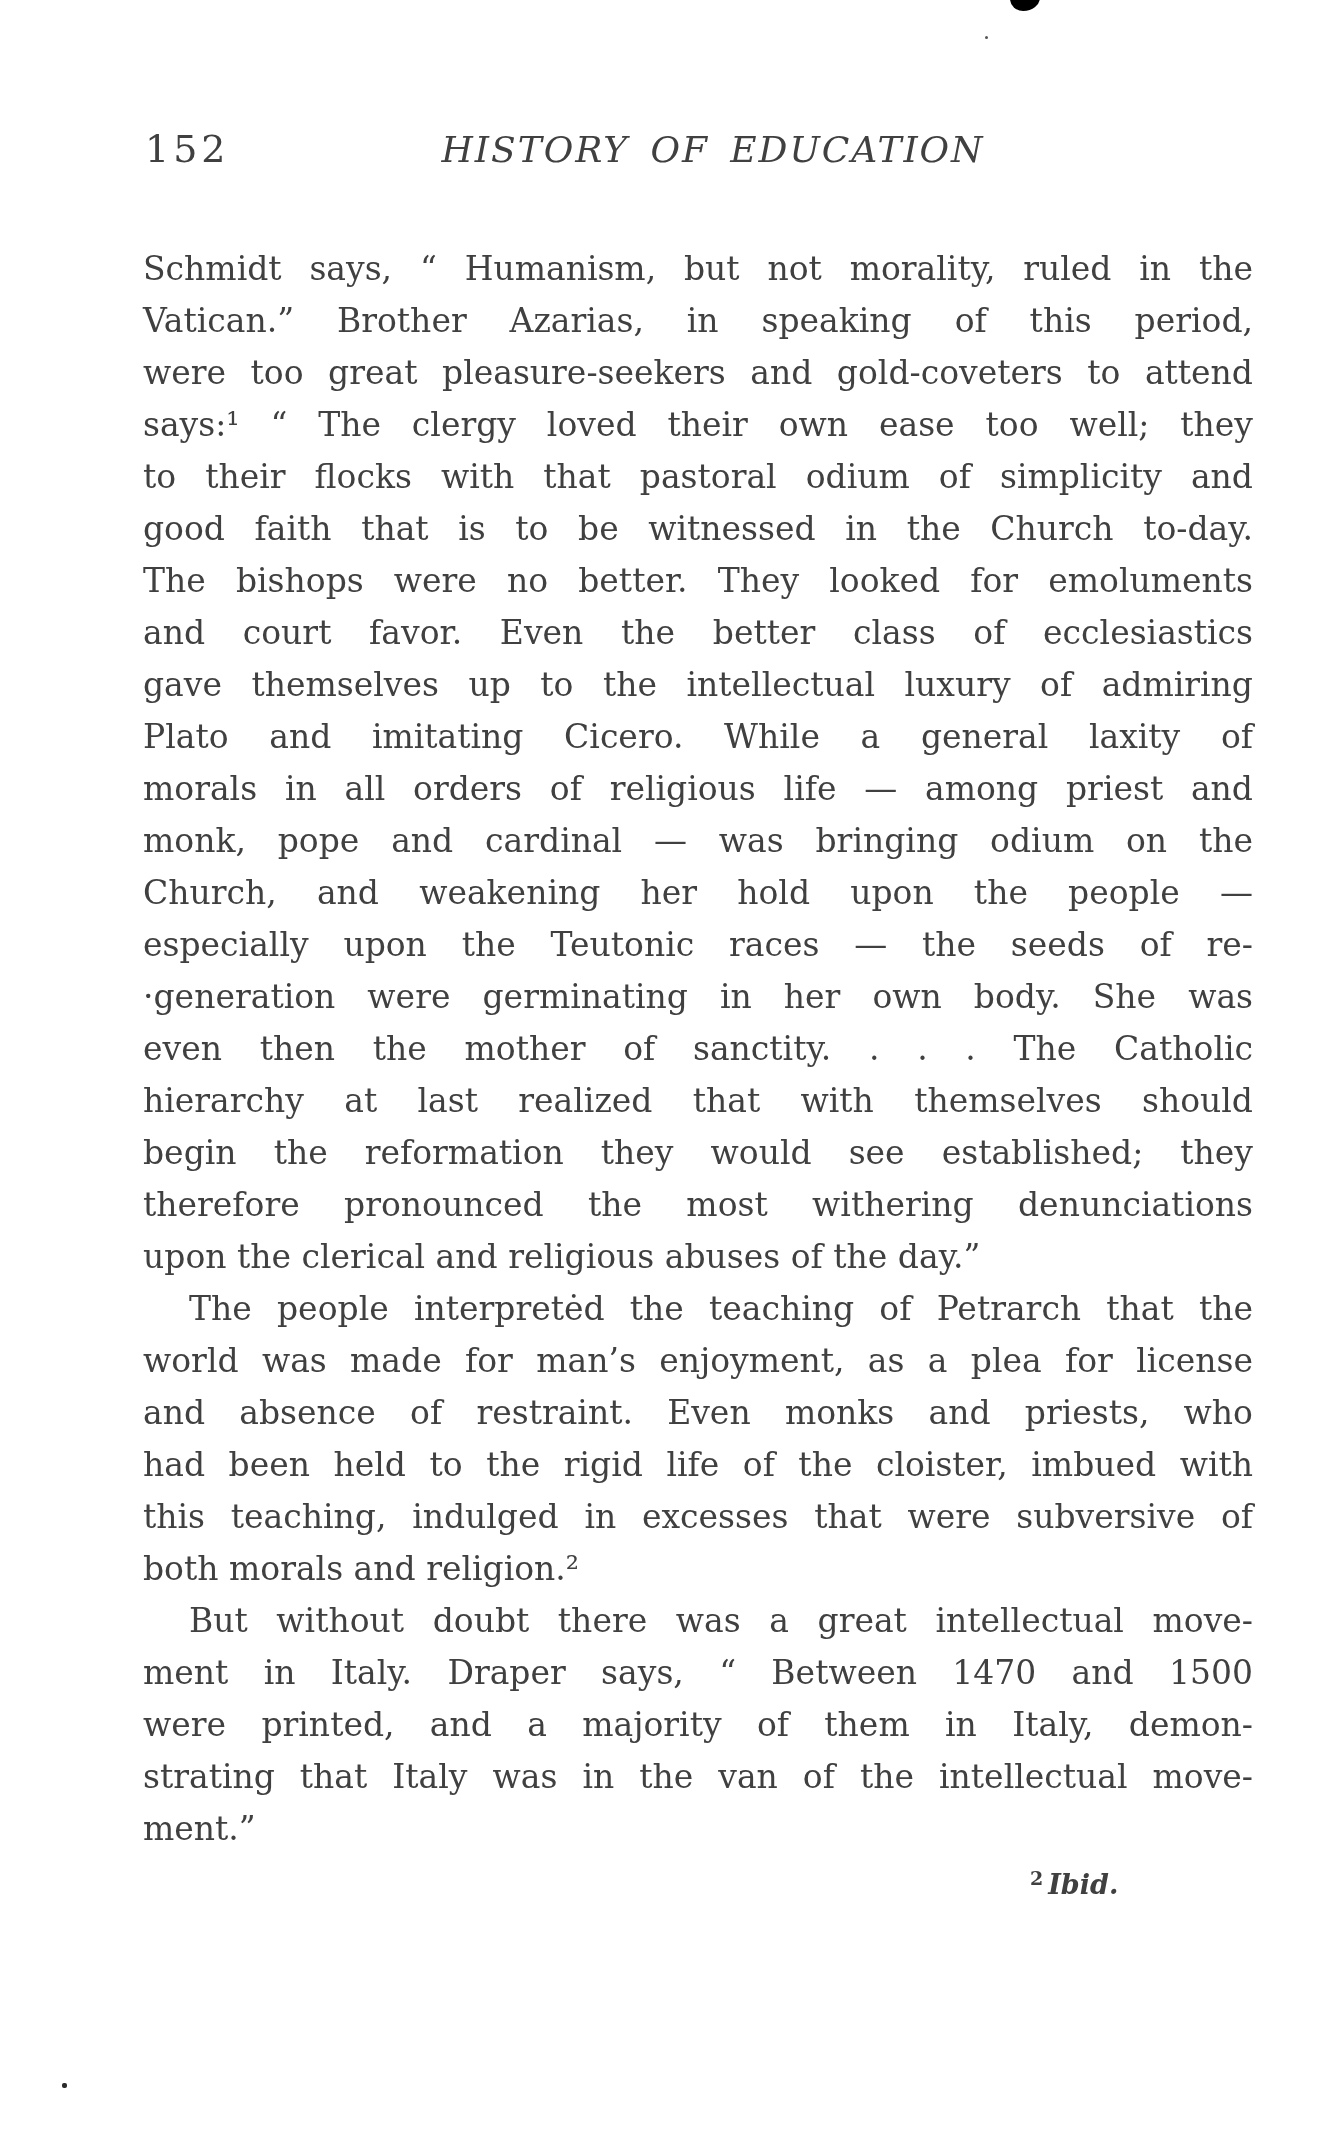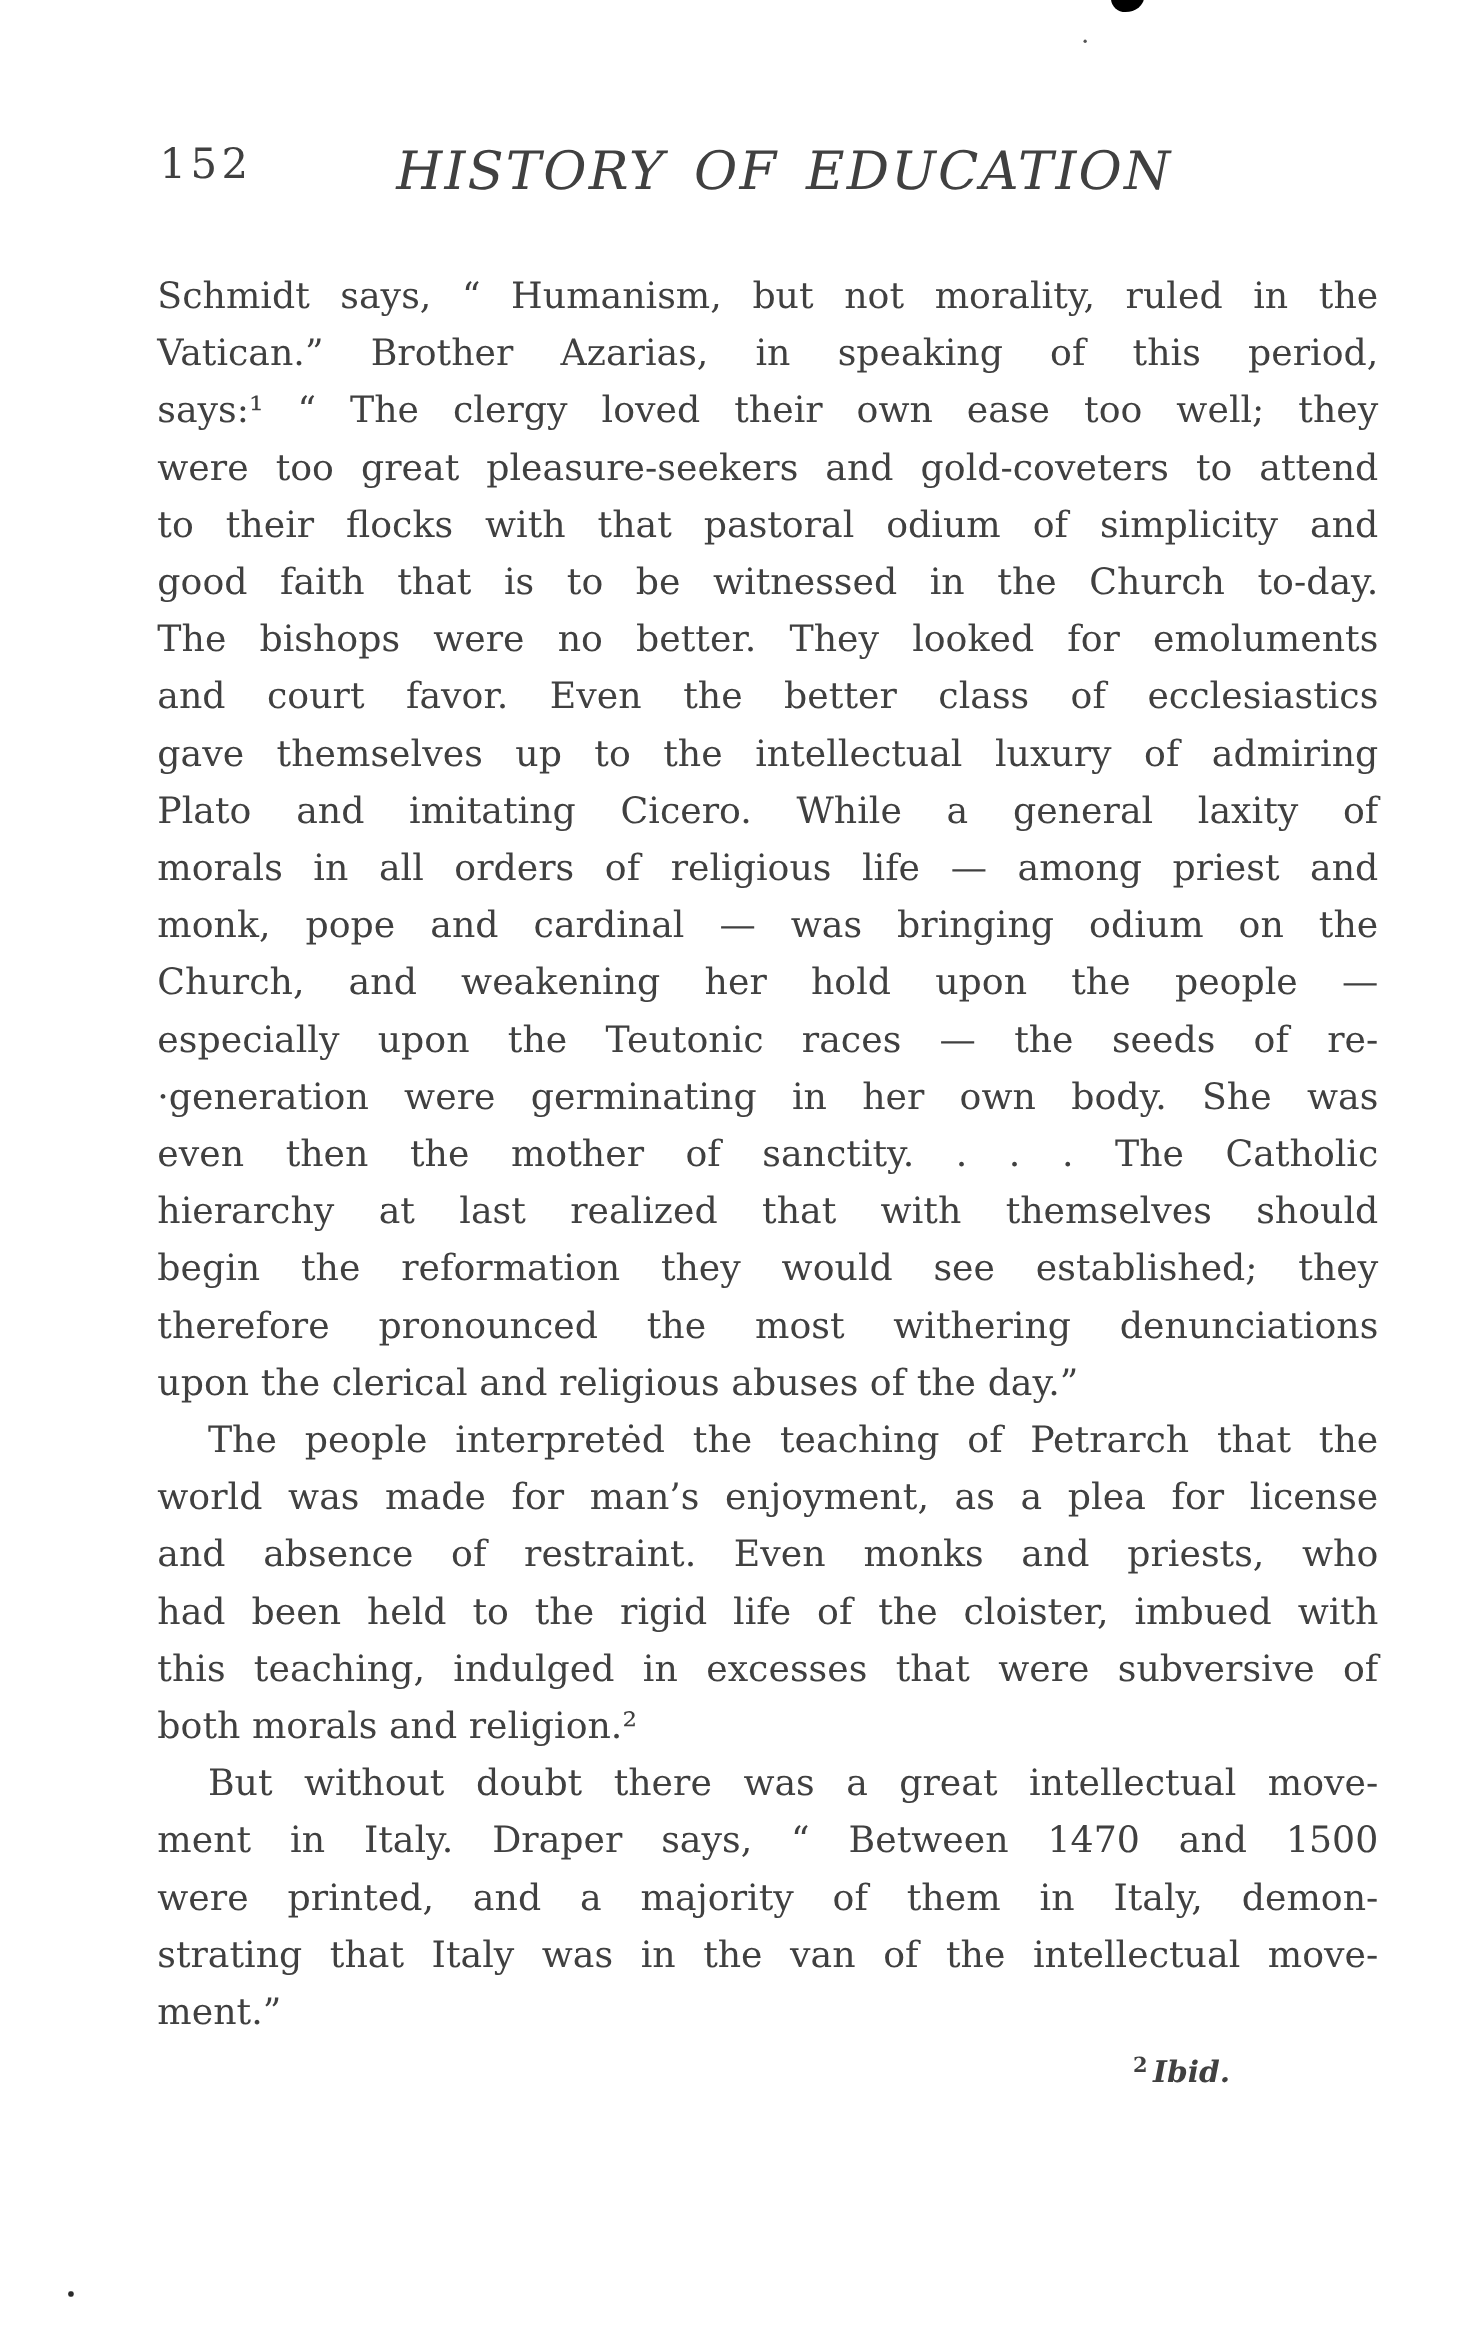--- a/index.html
+++ b/index.html
@@ -13,21 +13,21 @@
   }
   
   .header{position:absolute;top:128px;left:143px;width:1110px;height:50px;}
   .pagenum{
     position:absolute;left:2px;top:2px;
     font-size:38px;line-height:1;letter-spacing:4px;
   }
   .title{
     position:absolute;left:0;right:0;top:0;
     text-align:center;padding-left:30px;
-    font-style:italic;font-size:48px;line-height:1.2;
+    font-style:italic;font-size:36px;line-height:1.2;
     letter-spacing:2px;word-spacing:8px;
   }
   
   .bodytext{
     position:absolute;top:208px;left:143px;width:1110px;
     font-size:33px;line-height:52px;margin-top:35px;
   }
   .line{
     text-align:justify;
     -moz-text-align-last:justify;
@@ -64,22 +64,22 @@
   <div class="artifact speck-b"></div>
 
   <div class="header">
     <span class="pagenum">152</span>
     <span class="title">HISTORY OF EDUCATION</span>
   </div>
 
   <div class="bodytext" id="bodytext">
       <div class="line">Schmidt says, “ Humanism, but not morality, ruled in the</div>
       <div class="line">Vatican.”  Brother Azarias, in speaking of this period,</div>
+      <div class="line">were too great pleasure-seekers and gold-coveters to attend</div>
       <div class="line">says:¹ “ The clergy loved their own ease too well; they</div>
-      <div class="line">were too great pleasure-seekers and gold-coveters to attend</div>
       <div class="line">to their flocks with that pastoral odium of simplicity and</div>
       <div class="line">good faith that is to be witnessed in the Church to-day.</div>
       <div class="line">The bishops were no better.  They looked for emoluments</div>
       <div class="line">and court favor.  Even the better class of ecclesiastics</div>
       <div class="line">gave themselves up to the intellectual luxury of admiring</div>
       <div class="line">Plato and imitating Cicero.  While a general laxity of</div>
       <div class="line">morals in all orders of religious life — among priest and</div>
       <div class="line">monk, pope and cardinal — was bringing odium on the</div>
       <div class="line">Church, and weakening her hold upon the people —</div>
       <div class="line">especially upon the Teutonic races — the seeds of re-</div>

